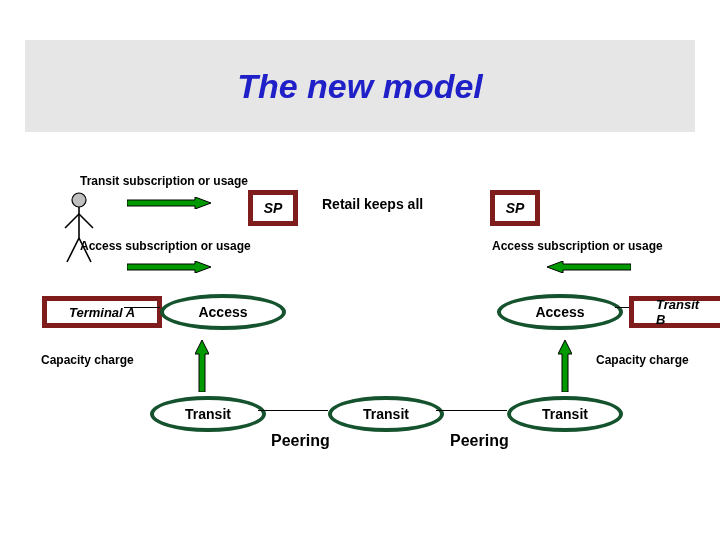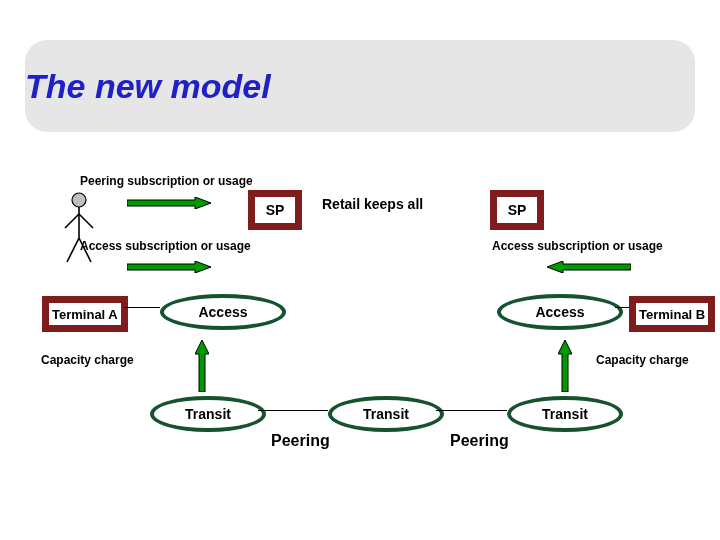--- a/index.html
+++ b/index.html
@@ -14,46 +14,46 @@
   }
   .title-bar {
     position: absolute;
     top: 40px;
     left: 25px;
     right: 25px;
     height: 92px;
     background: #e6e6e6;
     display: flex;
     align-items: center;
-    justify-content: flex-start;
-    border-radius: 22px;
+    justify-content: center;
   }
   .title {
     font-size: 34px;
     font-weight: bold;
     font-style: italic;
     color: #2020c8;
   }
   .label {
     position: absolute;
     font-size: 12px;
     font-weight: bold;
     color: #000;
   }
   .box {
     position: absolute;
-    border: 7px solid #7f1d1d;
+    border: 5px solid #7f1d1d;
     background: #fff;
     display: flex;
     align-items: center;
     justify-content: center;
     font-weight: bold;
+    font-style: italic;
   }
   .box-sp { width: 40px; height: 26px; font-size: 14px; }
-  .box-term { height: 22px; padding: 0 3px; font-size: 13px; }
+  .box-term { height: 22px; padding: 0 22px; font-size: 13px; }
   .oval {
     position: absolute;
     border: 4px solid #14532d;
     border-radius: 50%;
     background: #fff;
     display: flex;
     align-items: center;
     justify-content: center;
     font-weight: bold;
   }
@@ -92,21 +92,21 @@
   <svg viewBox="0 0 32 74">
     <circle cx="16" cy="8" r="7" fill="#c0c0c0" stroke="#000" stroke-width="1.2"></circle>
     <line x1="16" y1="15" x2="16" y2="46" stroke="#000" stroke-width="1.6"></line>
     <line x1="16" y1="22" x2="2" y2="36" stroke="#000" stroke-width="1.6"></line>
     <line x1="16" y1="22" x2="30" y2="36" stroke="#000" stroke-width="1.6"></line>
     <line x1="16" y1="46" x2="4" y2="70" stroke="#000" stroke-width="1.6"></line>
     <line x1="16" y1="46" x2="28" y2="70" stroke="#000" stroke-width="1.6"></line>
   </svg>
 </div>
 
-<div class="label" style="left:80px; top:174px;">Peering subscription or usage</div>
+<div class="label" style="left:80px; top:174px;">Transit subscription or usage</div>
 
 <div class="arrow" style="left:127px; top:197px; width:84px;">
   <svg viewBox="0 0 84 12">
       <polygon points="0,3 68,3 68,0 84,6 68,12 68,9 0,9" fill="#009a00" stroke="#000" stroke-width="1"></polygon>
     </svg>
 </div>
 
 <div class="box box-sp" style="left:248px; top:190px;">
     <span>SP</span>
   </div>
@@ -137,21 +137,21 @@
 
 <div class="oval oval-access" style="left:160px; top:294px;">
     <span>Access</span>
   </div>
 
 <div class="oval oval-access" style="left:497px; top:294px;">
     <span>Access</span>
   </div>
 
 <div class="box box-term" style="left:629px; top:296px;">
-    <span>Terminal B</span>
+    <span>Transit B</span>
   </div>
 
 <div style="position:absolute; left:124px; top:307px; width:36px; height:1px; background:#000;"></div>
 
 <div style="position:absolute; left:615px; top:307px; width:14px; height:1px; background:#000;"></div>
 
 <div class="label" style="left:41px; top:353px;">Capacity charge</div>
 
 <div class="arrow" style="left:195px; top:340px; width:14px; height:52px;">
   <svg viewBox="0 0 14 52">

